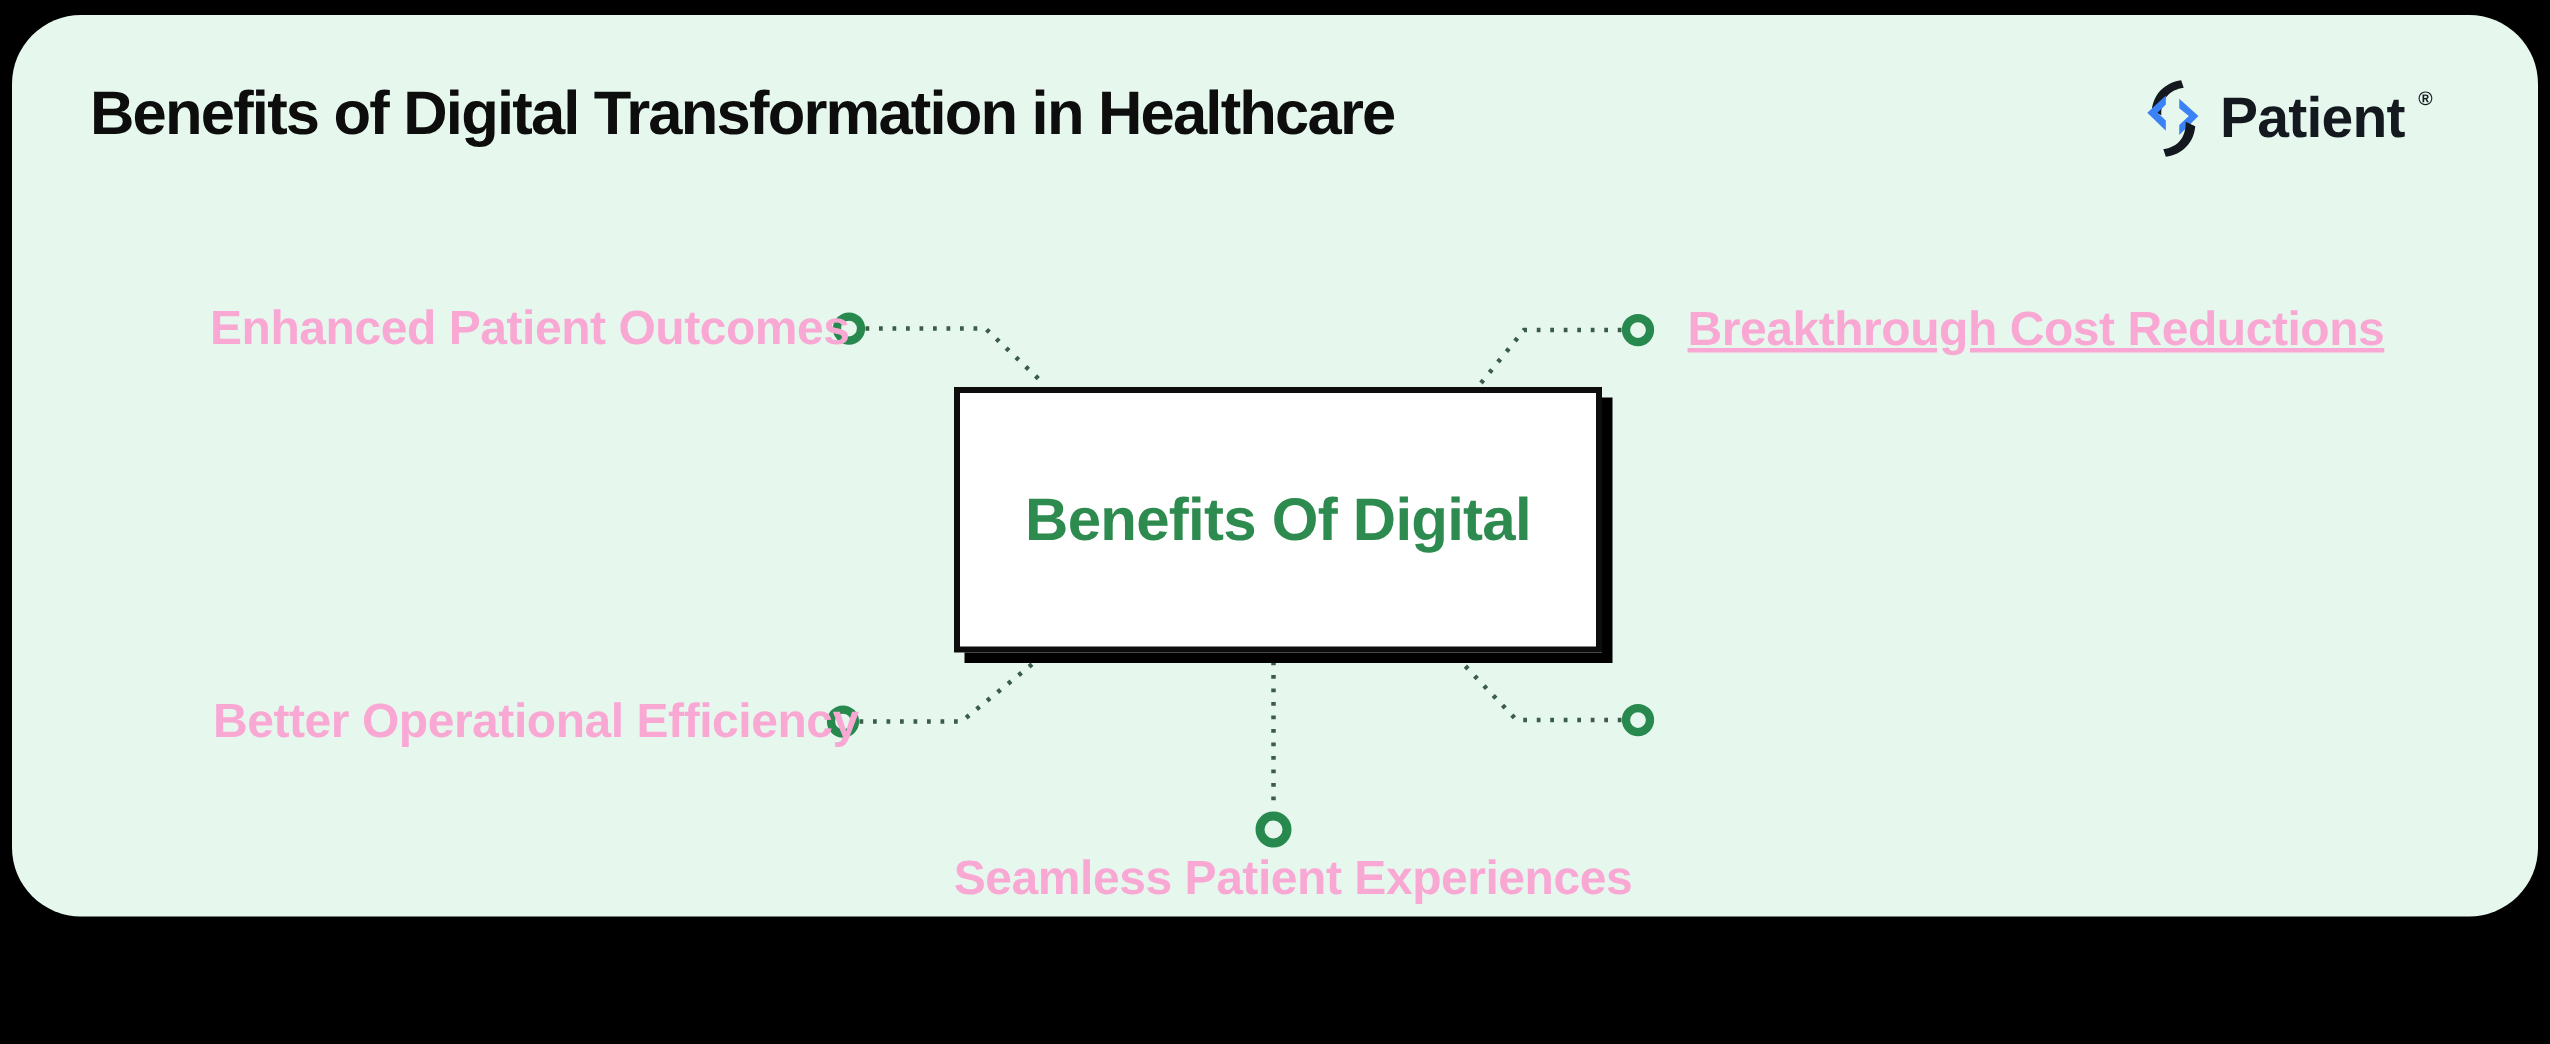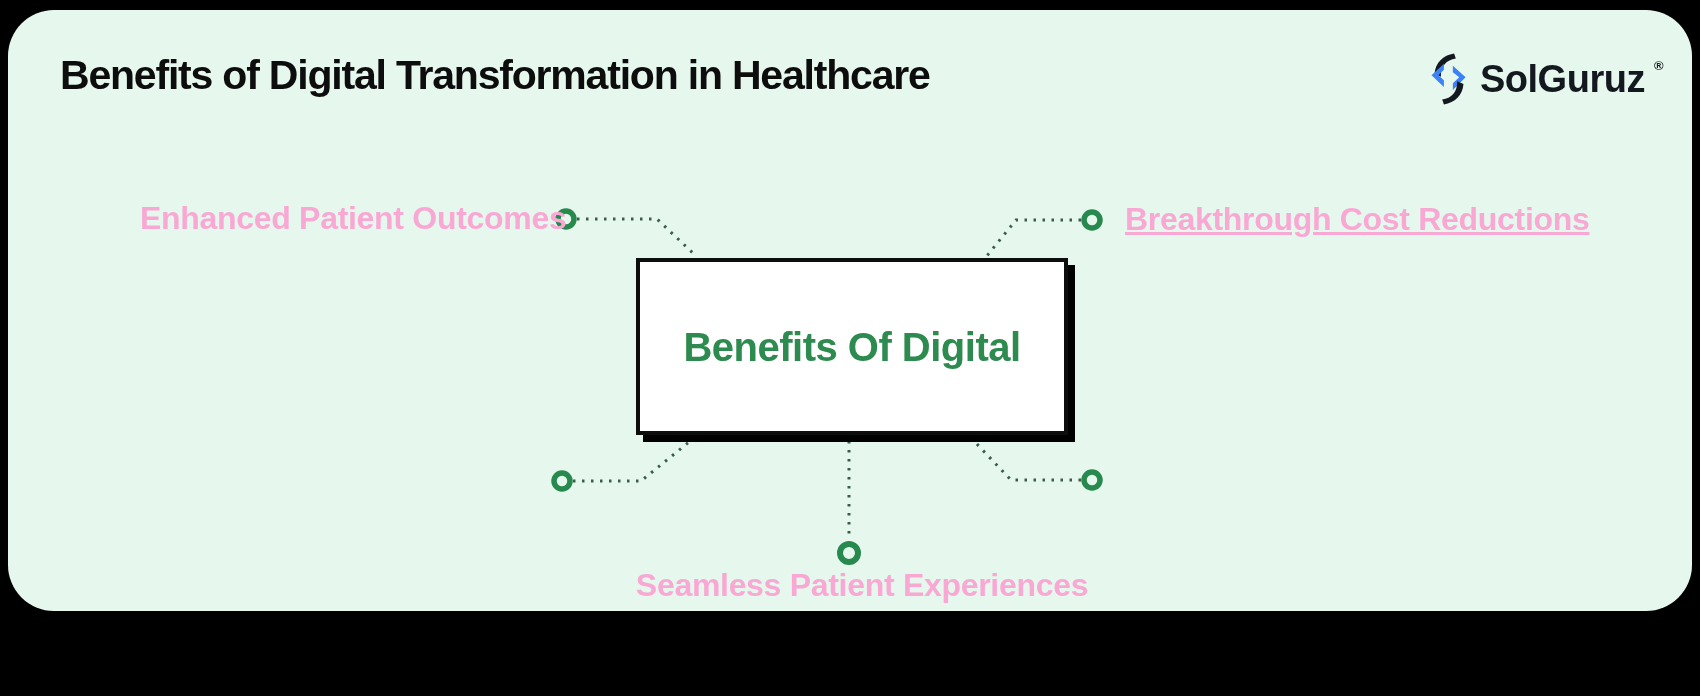--- a/index.html
+++ b/index.html
@@ -98,21 +98,21 @@
 
   <h1 class="page-title">Benefits of Digital Transformation in Healthcare</h1>
 
   <div class="logo">
     <svg width="46" height="60" viewBox="0 0 54 64" aria-hidden="true">
       <path d="M33 2 C20 4 11 13 10 26 L17.5 29.5 C17 17 24 9.5 35 8 Z" fill="#14181f"></path>
       <path d="M21 14 L6.5 27.5 L21 41.5 L21 33.5 L14.5 27.5 L21 21 Z" fill="#3b82f6"></path>
       <path d="M31.5 16.5 L46.5 30 L31.5 45 L31.5 37 L39 30 L31.5 24 Z" fill="#3b82f6"></path>
       <path d="M21 62 C34 60 43 51 44 38 L36.5 34.5 C37 47 30 54.5 19 56 Z" fill="#14181f"></path>
     </svg>
-    <span class="logo-text">SolGuruz</span>
+    <span class="logo-text">Patient</span>
     <span class="logo-reg">®</span>
   </div>
 
   <svg class="overlay" aria-hidden="true">
 
     <path d="M 577 219 L 657 219 L 696 256" fill="none" stroke="#3c5c4a" stroke-width="3" stroke-dasharray="2.5 6.5"></path>
     <path d="M 1081 220 L 1016 220 L 986 257" fill="none" stroke="#3c5c4a" stroke-width="3" stroke-dasharray="2.5 6.5"></path>
     <path d="M 573 481 L 641 481 L 694 438" fill="none" stroke="#3c5c4a" stroke-width="3" stroke-dasharray="2.5 6.5"></path>
     <path d="M 1081 480 L 1011 480 L 974 441" fill="none" stroke="#3c5c4a" stroke-width="3" stroke-dasharray="2.5 6.5"></path>
     <path d="M 849 441 L 849 540" fill="none" stroke="#3c5c4a" stroke-width="3" stroke-dasharray="2.5 6.5"></path>
@@ -123,14 +123,15 @@
     <circle cx="1092" cy="480" r="8" fill="none" stroke="#27894d" stroke-width="5.5"></circle>
     <circle cx="849" cy="553" r="9" fill="none" stroke="#27894d" stroke-width="6"></circle>
   </svg>
 
   <div class="center-box">
     <div class="line">Benefits Of Digital</div>
   </div>
 
   <div class="node-label label-tl">Enhanced Patient Outcomes</div>
   <div class="node-label label-tr">Breakthrough Cost Reductions</div>
+  <div class="node-label label-bl">Better Operational Efficiency</div>
   <div class="node-label label-bc">Seamless Patient Experiences</div>
 </div>
 
 </body></html>

